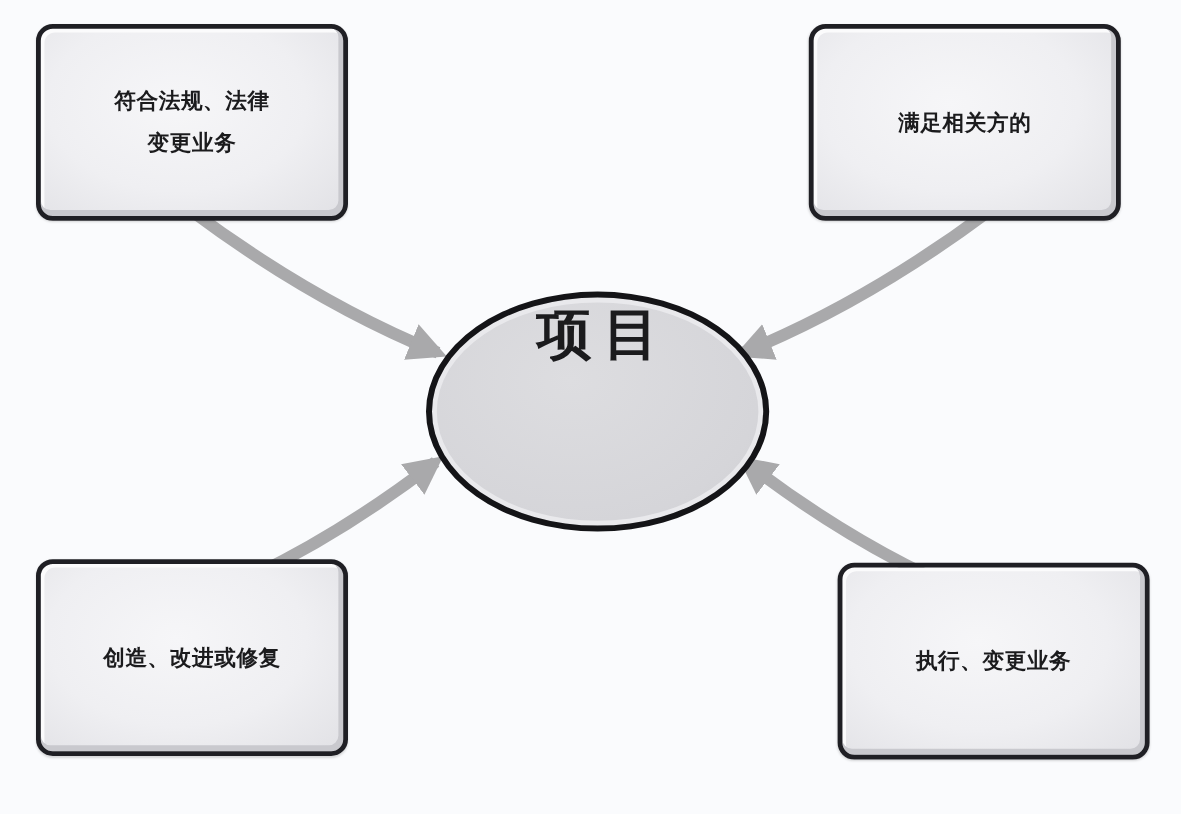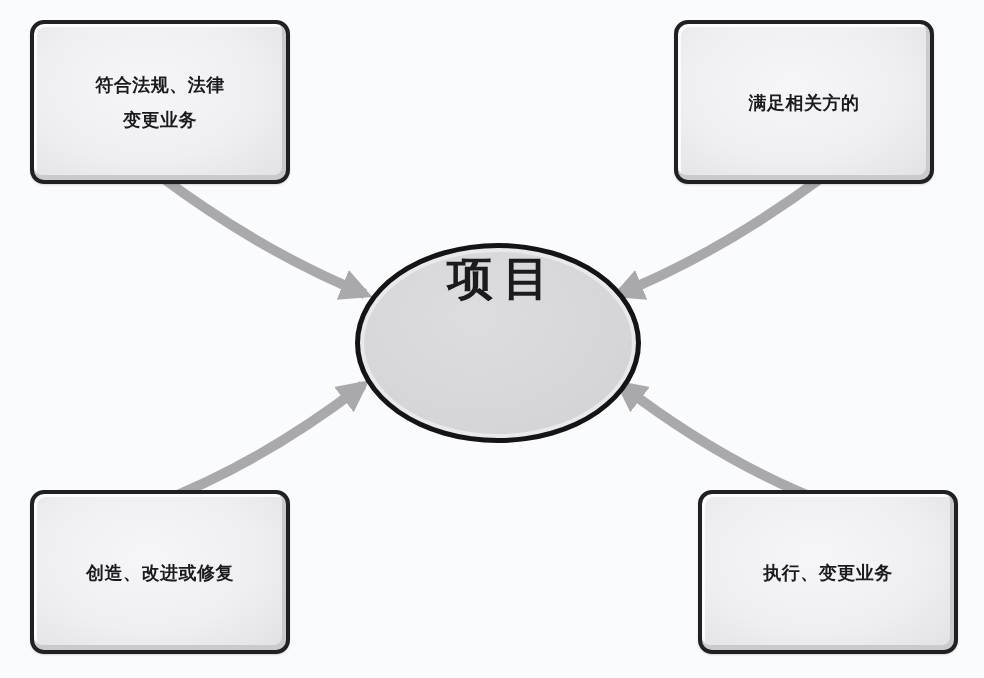--- a/index.html
+++ b/index.html
@@ -44,22 +44,22 @@
       inset -2px -3px 0 2px var(--box-frame),
       inset 2px 2px 0 1px #fbfbfc,
       0 1px 2px rgba(0,0,0,0.15);
     display: flex;
     align-items: center;
     justify-content: center;
     text-align: center;
   }
   .pos-tl { left: 30px;  top: 20px; }
   .pos-tr { left: 674px; top: 20px; }
-  .pos-bl { left: 30px;  top: 490px; }
-  .pos-br { left: 698px; top: 490px; }
+  .pos-bl { left: 30px;  top: 466px; }
+  .pos-br { left: 698px; top: 469px; }
   .box-label {
     font-size: 18px;
     font-weight: 700;
     color: var(--text);
     line-height: 35px;
     letter-spacing: 0.5px;
   }
   .line { display: block; }
   .ellipse {
     position: absolute;

